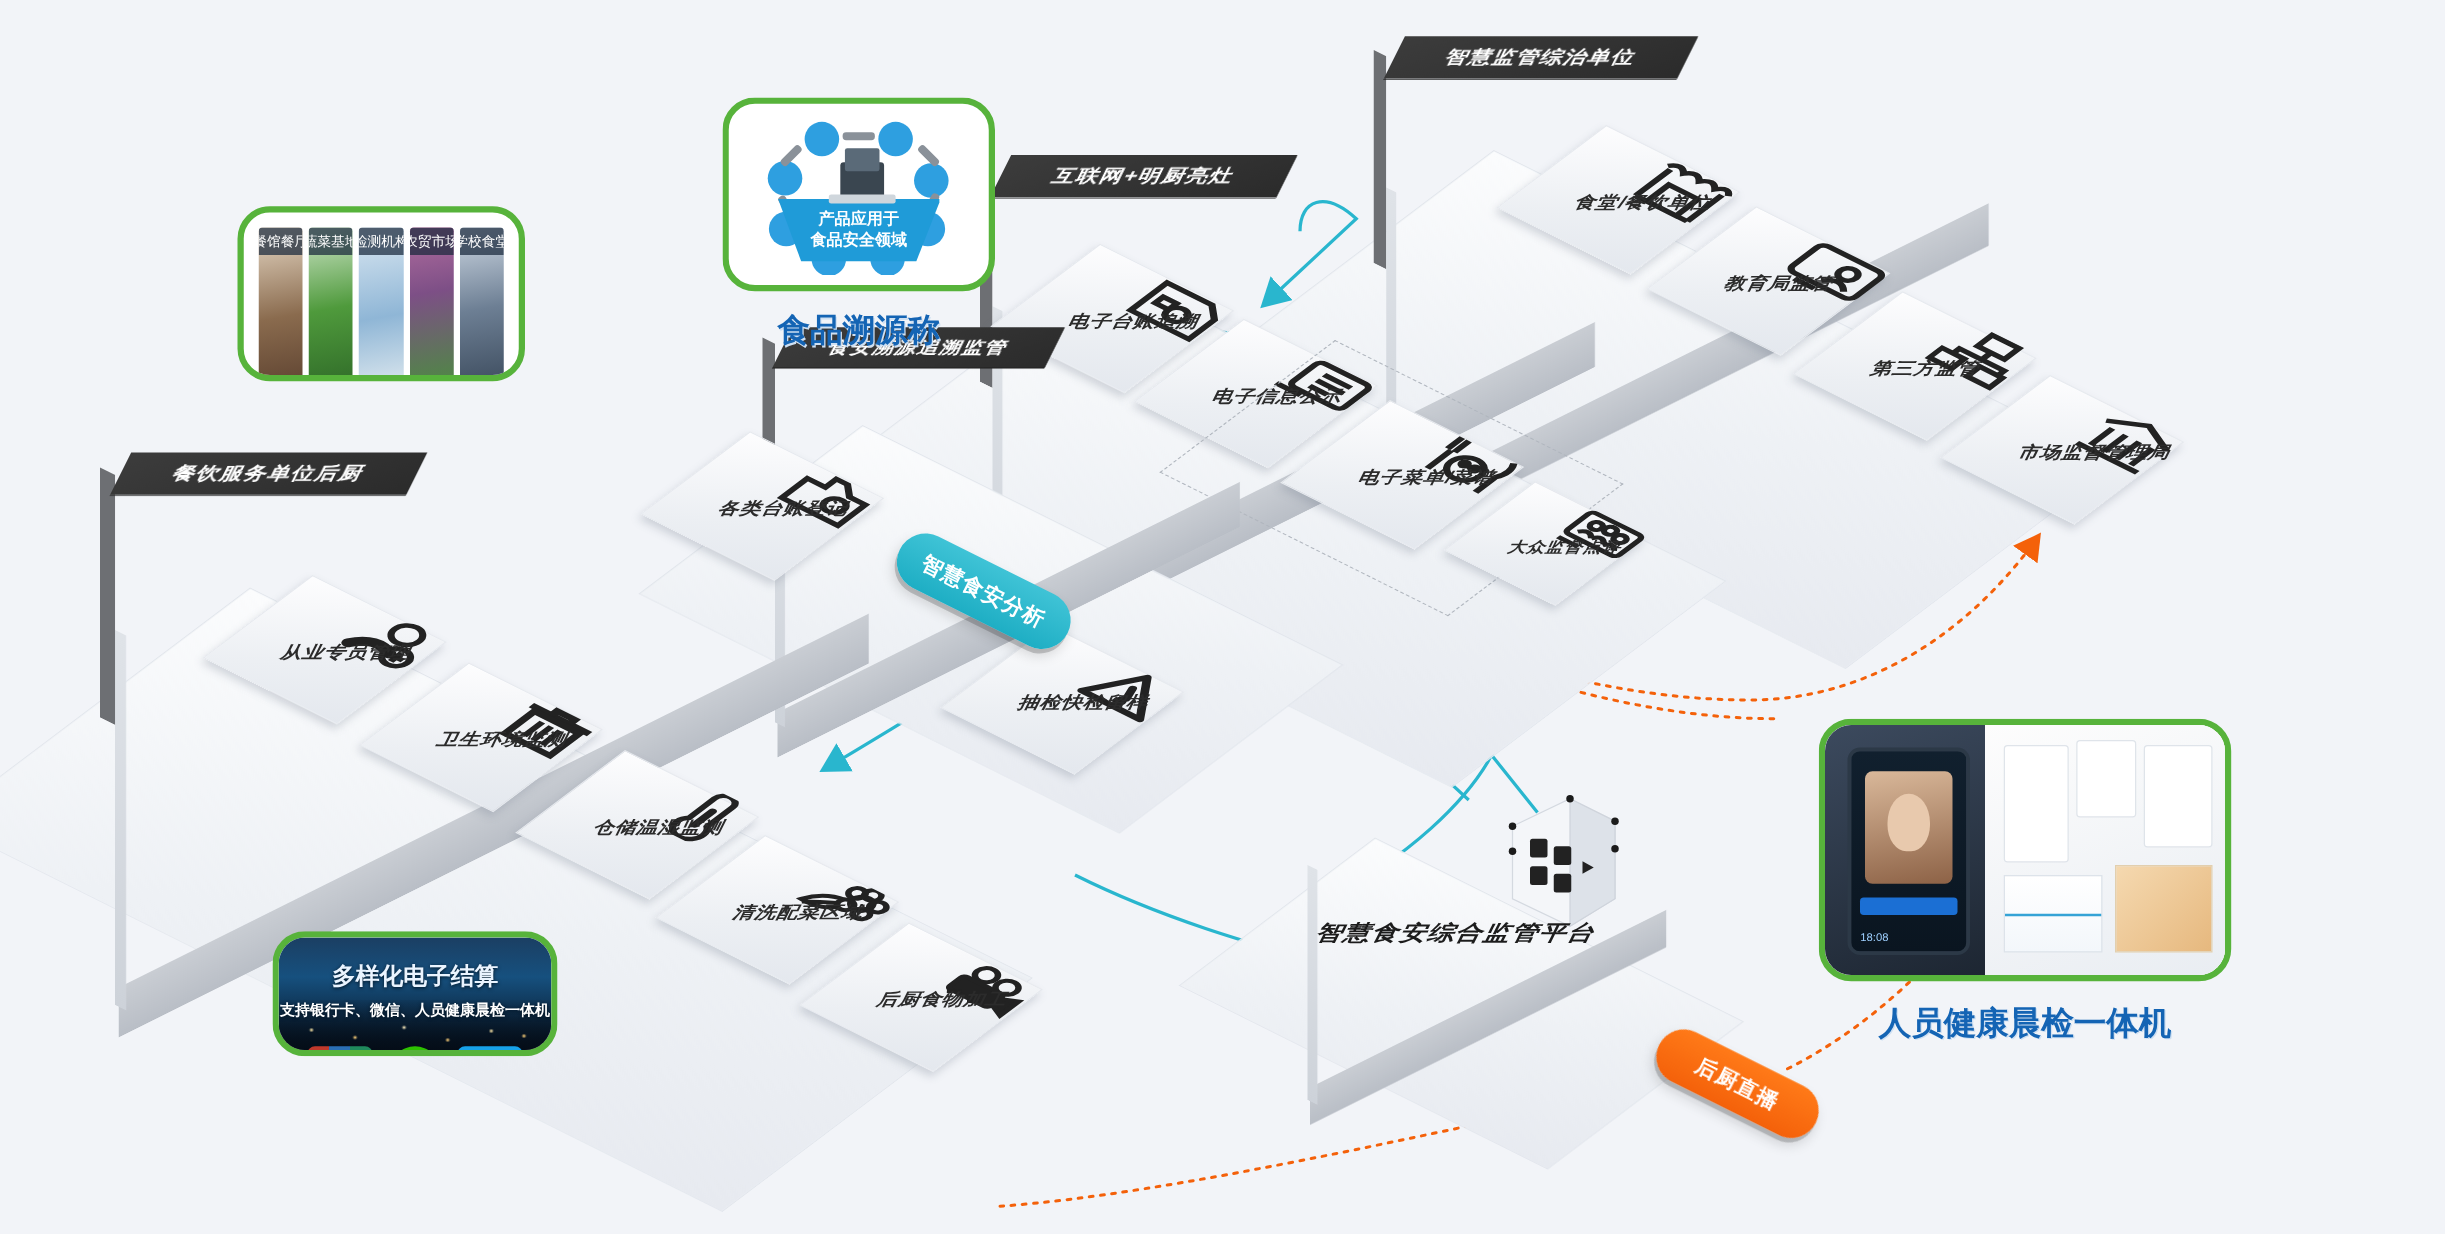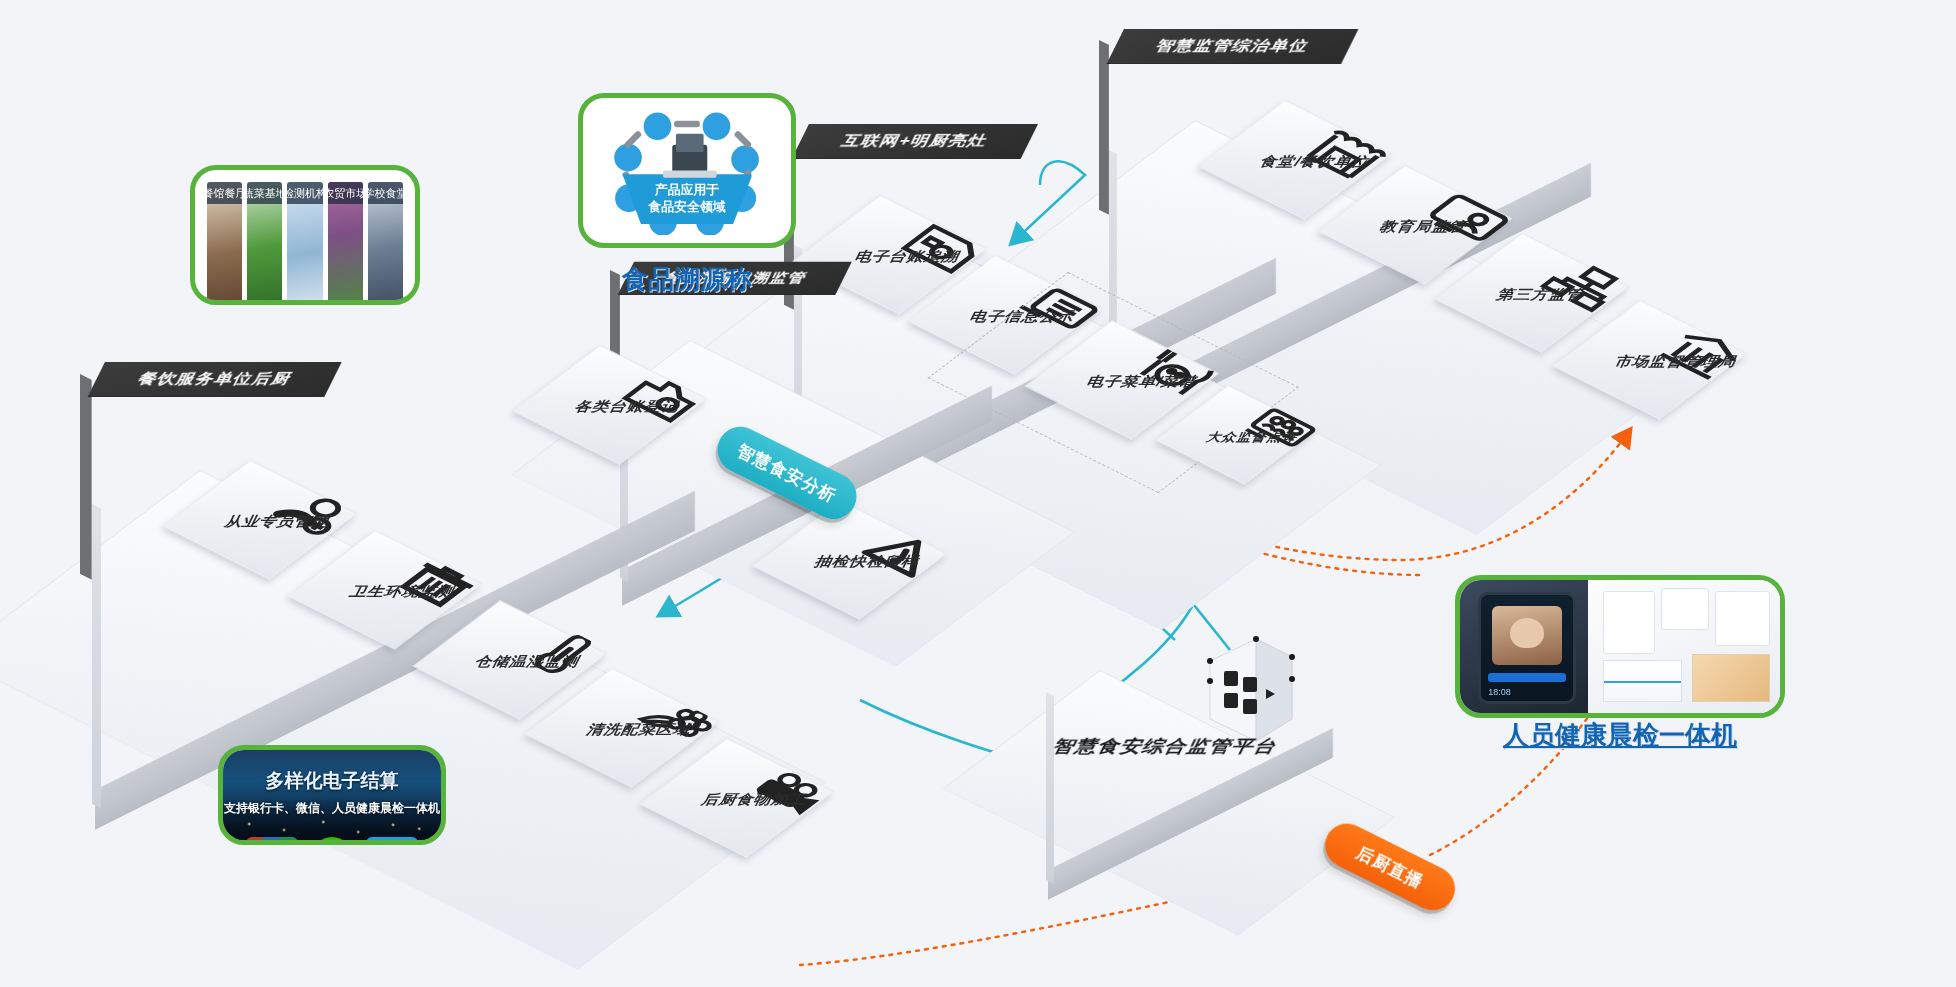--- a/index.html
+++ b/index.html
@@ -521,21 +521,21 @@
           <div class="lbl">农贸市场</div>
         </div>
         <div class="shot s5">
           <div class="lbl">学校食堂</div>
         </div>
       </div>
 
     </div>
   </div>
 
-  <div class="prod" style="left:578px;top:93px;width:218px;">
+  <div class="prod" style="left:578px;top:78px;width:218px;">
     <div class="frame" style="height:155px;padding:8px;">
       <div style="position:relative;width:100%;height:100%;">
         <svg viewBox="0 0 200 140" width="100%" height="100%">
           <g fill="#2e9fe0">
             <circle cx="68" cy="22" r="15"></circle>
               <circle cx="132" cy="22" r="15"></circle>
             <circle cx="163" cy="58" r="15"></circle>
               <circle cx="160" cy="100" r="15"></circle>
             <circle cx="125" cy="126" r="15"></circle>
               <circle cx="74" cy="126" r="15"></circle>
@@ -570,36 +570,36 @@
         <div class="pay-logos">
           <div class="logo up">银联</div>
           <div class="logo wx">◉◉</div>
           <div class="logo ali">支</div>
         </div>
       </div>
     </div>
   </div>
 
   <div class="prod" style="left:1455px;top:575px;width:330px;">
-    <div class="frame" style="height:143px;">
+    <div class="frame" style="height:210px;">
       <div class="hm-inner">
         <div class="hm-left">
           <div class="hm-screen">
             <div class="hm-face"></div>
             <div class="hm-bar"></div>
             <div class="hm-time">18:08</div>
           </div>
         </div>
         <div class="hm-right">
           <div class="hm-panel" style="left:8%;top:8%;width:26%;height:46%;"></div>
           <div class="hm-panel" style="left:38%;top:6%;width:24%;height:30%;"></div>
           <div class="hm-panel" style="left:66%;top:8%;width:28%;height:40%;"></div>
           <div class="hm-chart" style="left:8%;top:60%;width:40%;height:30%;">
             <div class="hm-line"></div>
           </div>
           <div class="hm-map" style="left:54%;top:56%;width:40%;height:34%;"></div>
         </div>
       </div>
     </div>
-    <div class="title" style="font-size:26px;margin-top:0;text-decoration:underline;">人员健康晨检一体机</div>
+    <div class="title" style="font-size:26px;margin-top:16px;">人员健康晨检一体机</div>
   </div>
 
 </div>
 
 </body></html>

